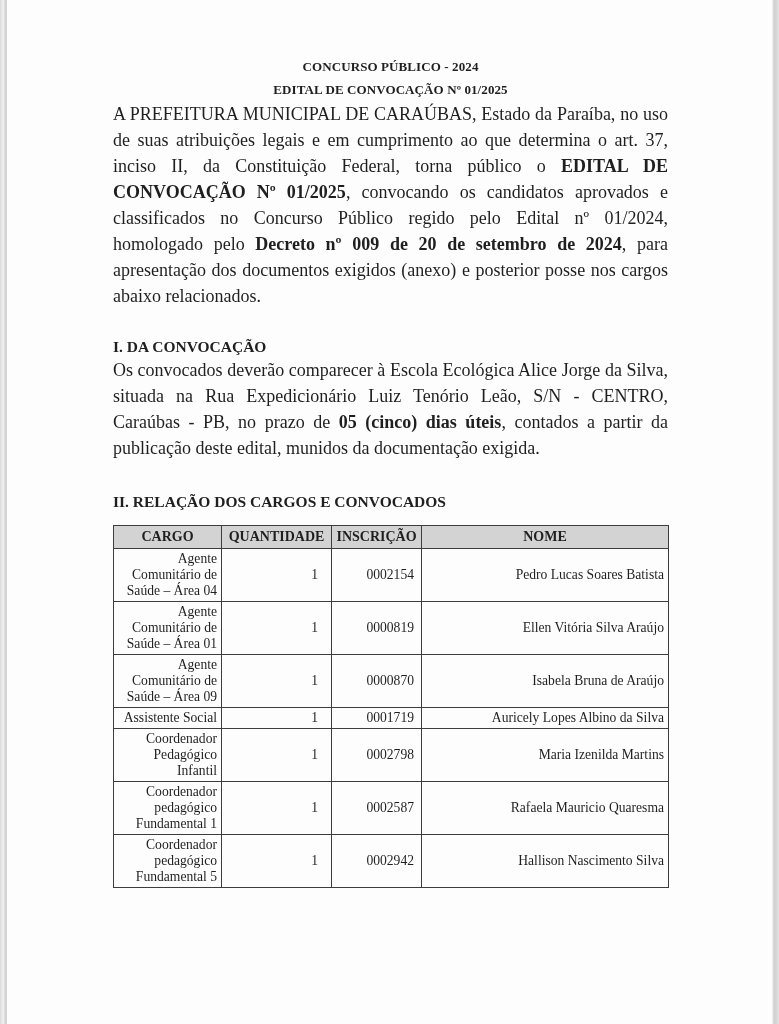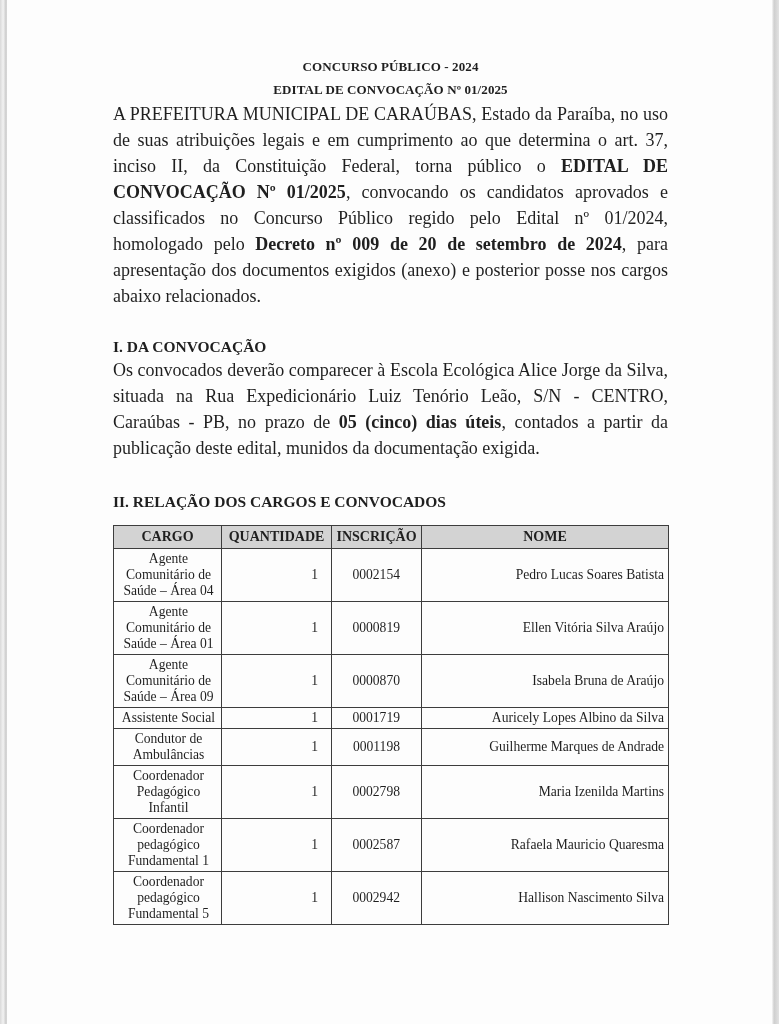--- a/index.html
+++ b/index.html
@@ -69,23 +69,23 @@
     background: #d3d3d3;
     font-weight: bold;
     text-align: center;
     font-size: 14px;
     padding: 3px 2px;
   }
   col.c-cargo { width: 108px; }
   col.c-qtd   { width: 110px; }
   col.c-insc  { width: 90px;  }
   col.c-nome  { width: 247px; }
-  td.cell-cargo { text-align: center;  padding: 2px 4px 2px 6px; }
+  td.cell-cargo { text-align: right;  padding: 2px 4px 2px 6px; }
   td.cell-qtd   { text-align: right; padding: 2px 13px 2px 4px; }
-  td.cell-insc  { text-align: right; padding: 2px 21px 2px 4px; margin-top: 22px; }
+  td.cell-insc  { text-align: right; padding: 2px 7px 2px 4px; margin-top: 22px; }
   td.cell-nome  { text-align: right;  padding: 2px 4px 2px 9px; }
 </style>
 </head>
 <body>
 
 <div class="edge-left"></div>
 <div class="edge-right"></div>
 
 <div class="content">
 
@@ -136,26 +136,20 @@
         <td class="cell-insc">0000870</td>
         <td class="cell-nome">Isabela Bruna de Araújo</td>
       </tr>
       <tr>
         <td class="cell-cargo">Assistente Social</td>
         <td class="cell-qtd">1</td>
         <td class="cell-insc">0001719</td>
         <td class="cell-nome">Auricely Lopes Albino da Silva</td>
       </tr>
       <tr>
-        <td class="cell-cargo">Condutor de Ambulâncias</td>
-        <td class="cell-qtd">1</td>
-        <td class="cell-insc">0001198</td>
-        <td class="cell-nome">Guilherme Marques de Andrade</td>
-      </tr>
-      <tr>
         <td class="cell-cargo">Coordenador Pedagógico Infantil</td>
         <td class="cell-qtd">1</td>
         <td class="cell-insc">0002798</td>
         <td class="cell-nome">Maria Izenilda Martins</td>
       </tr>
       <tr>
         <td class="cell-cargo">Coordenador pedagógico Fundamental 1</td>
         <td class="cell-qtd">1</td>
         <td class="cell-insc">0002587</td>
         <td class="cell-nome">Rafaela Mauricio Quaresma</td>

